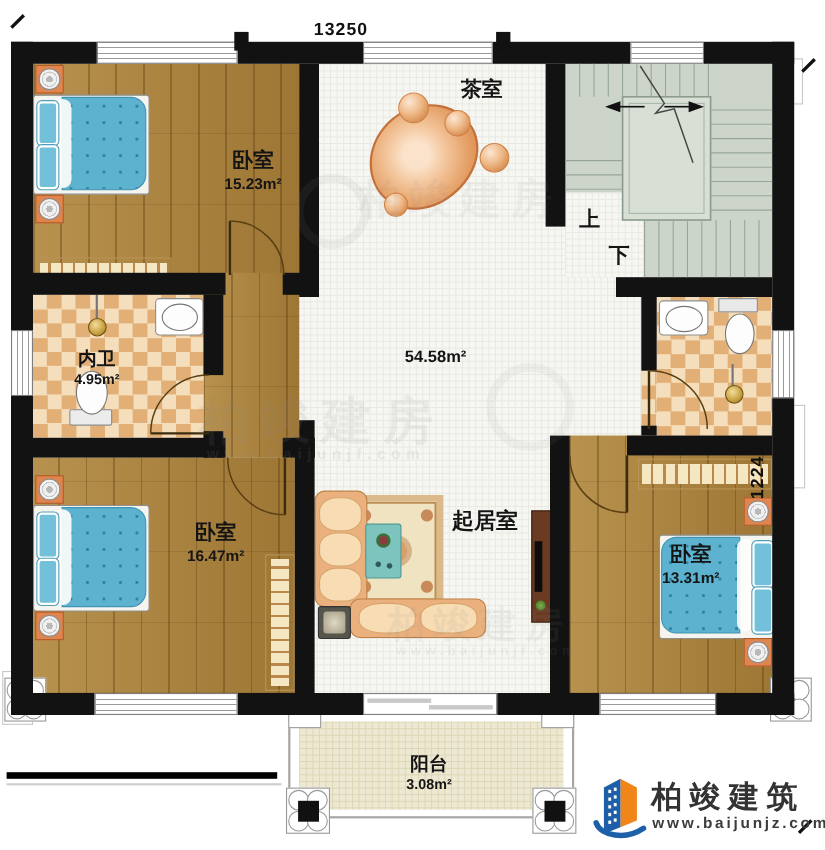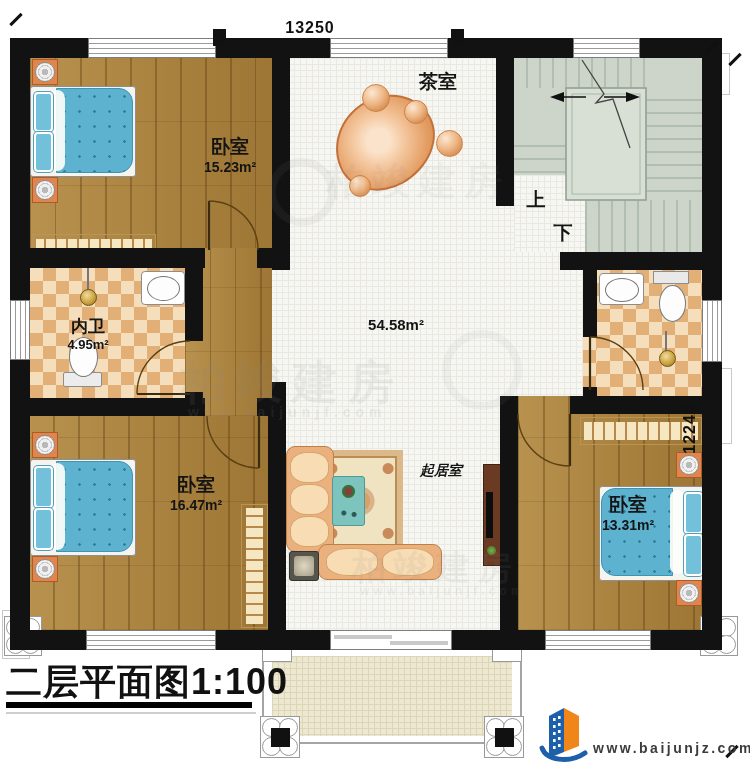--- a/index.html
+++ b/index.html
@@ -282,25 +282,29 @@
   </div>
   <div class="lbl" style="left:38px;top:317px;width:100px;">
     <span class="nm sm">内卫</span>
     <span class="ar sm">4.95m²</span>
   </div>
   <div class="lbl" style="left:146px;top:474px;width:100px;">
     <span class="nm">卧室</span>
     <span class="ar">16.47m²</span>
   </div>
   <div class="lbl" style="left:391px;top:462px;width:100px;">
-    <span class="nm" style="font-size:14px;font-style:italic;">起居室</span>
+    <span class="nm" style="font-size:20px;">起居室</span>
   </div>
   <div class="lbl" style="left:578px;top:494px;width:100px;">
     <span class="nm">卧室</span>
     <span class="ar">13.31m²</span>
+  </div>
+  <div class="lbl" style="left:340px;top:685px;width:100px;">
+    <span class="nm sm">阳台</span>
+    <span class="ar sm">3.08m²</span>
   </div>
   <div class="lbl" style="left:522px;top:189px;width:28px;">
     <span class="nm">上</span>
   </div>
   <div class="lbl" style="left:549px;top:222px;width:28px;">
     <span class="nm">下</span>
   </div>
 
   <div class="dim" style="left:255px;top:19px;width:110px;">13250</div>
   <div class="tick" style="left:213px;top:29px;width:13px;height:17px;"></div>
@@ -312,38 +316,36 @@
   <div class="slash" style="left:724px;top:750px;"></div>
 
   <div class="ring" style="left:268px;top:158px;width:52px;height:52px;opacity:.09;"></div>
   <div class="wm" style="left:326px;top:156px;font-size:38px;letter-spacing:8px;opacity:.08;">柏竣建房</div>
   <div class="wm" style="left:180px;top:352px;font-size:46px;letter-spacing:10px;opacity:.11;">柏竣建房</div>
   <div class="wm" style="left:188px;top:404px;font-size:14px;letter-spacing:5px;opacity:.13;">www.baijunjf.com</div>
   <div class="ring" style="left:442px;top:330px;width:64px;height:64px;opacity:.08;"></div>
   <div class="wm" style="left:352px;top:545px;font-size:34px;letter-spacing:8px;opacity:.09;">柏竣建房</div>
   <div class="wm" style="left:360px;top:584px;font-size:12px;letter-spacing:4px;opacity:.1;">www.baijunjf.com</div>
 
-  <div class="titleblock" style="left:6px;top:658px;font-size:36px;font-weight:600;letter-spacing:1px;">
-    <span>二层平面图</span><span>1:100</span>
-  </div>
   <div style="position:absolute;left:6px;top:702px;width:246px;height:6px;background:#000;z-index:10;"></div>
   <div style="position:absolute;left:6px;top:712px;width:250px;height:2px;background:#cfcfcf;z-index:10;"></div>
 
   <svg class="abs" style="left:537px;top:704px;z-index:10;" width="54" height="60" viewBox="0 0 54 60">
     <path d="M5 44 C9 56 32 60 48 49" stroke="#1d5fa8" stroke-width="5" fill="none" stroke-linecap="round"></path>
     <path d="M27 4 L42 12 L42 42 L27 48 Z" fill="#f08519"></path>
     <path d="M12 12 L27 4 L27 48 L12 54 Z" fill="#1d5fa8"></path>
     <g fill="#fff">
       <rect x="16" y="14" width="2.6" height="3"></rect>
         <rect x="21" y="12" width="2.6" height="3"></rect>
       <rect x="16" y="21" width="2.6" height="3"></rect>
         <rect x="21" y="19" width="2.6" height="3"></rect>
       <rect x="16" y="28" width="2.6" height="3"></rect>
         <rect x="21" y="26" width="2.6" height="3"></rect>
       <rect x="16" y="35" width="2.6" height="3"></rect>
         <rect x="21" y="33" width="2.6" height="3"></rect>
       <rect x="16" y="42" width="2.6" height="3"></rect>
         <rect x="21" y="40" width="2.6" height="3"></rect>
     </g>
   </svg>
+  <div class="abs" style="left:592px;top:706px;font-size:28px;font-weight:900;color:#333;letter-spacing:7px;z-index:10;">柏竣建筑</div>
   <div class="abs" style="left:593px;top:740px;font-size:14px;font-weight:800;color:#3c3c3c;letter-spacing:2.5px;z-index:10;">www.baijunjz.com</div>
 
 </div>
 
 </body></html>

